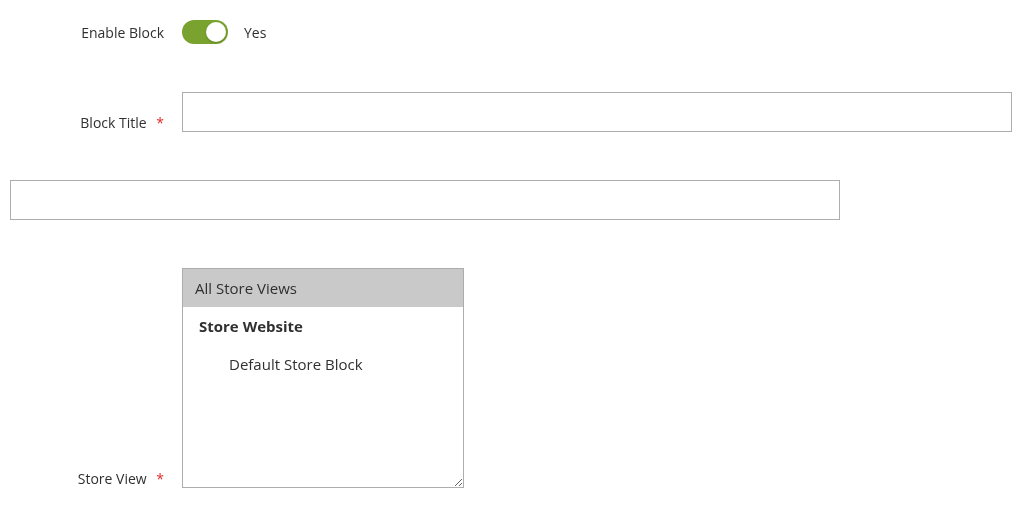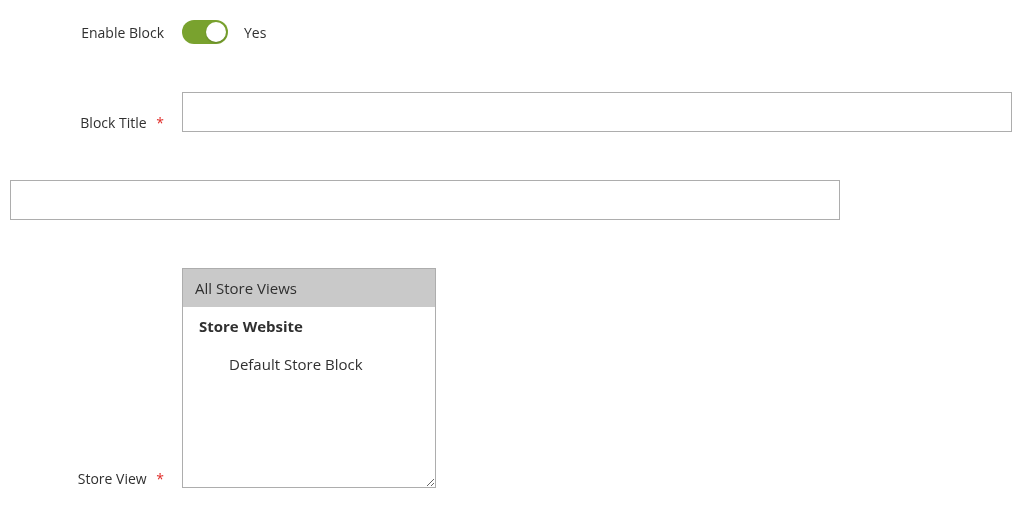--- a/index.html
+++ b/index.html
@@ -72,21 +72,21 @@
     .text-input {
       width: 830px;
       height: 40px;
       border: 1px solid #adadad;
       padding: 0 10px;
       font-size: 14px;
       font-family: inherit;
       background: #ffffff;
     }
     .multiselect {
-      width: 254px;
+      width: 282px;
       border: 1px solid #adadad;
       background: #ffffff;
       position: relative;
       resize: both;
       overflow: auto;
       min-height: 220px;
     }
     .multiselect-option {
       padding: 9px 12px;
       font-size: 15px;

